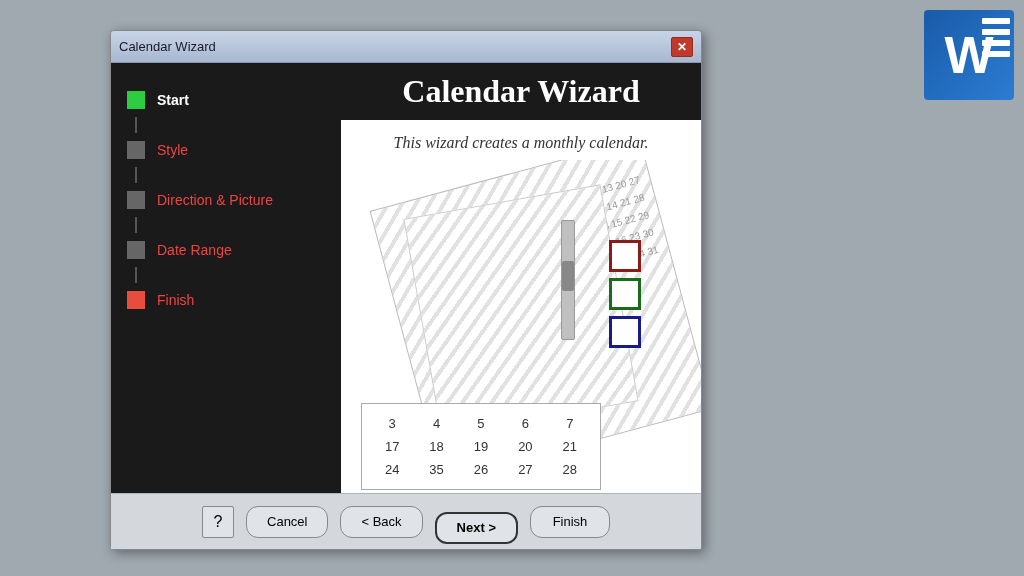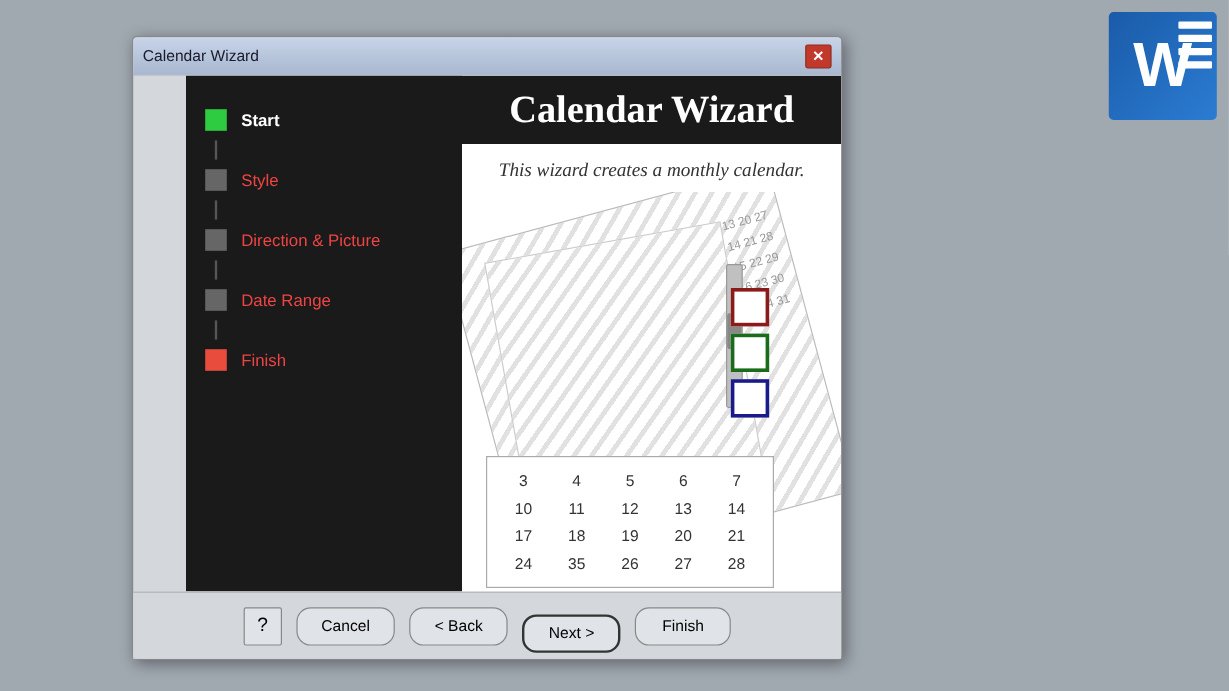--- a/index.html
+++ b/index.html
@@ -92,21 +92,20 @@
       color: white;
       font-size: 12px;
       font-weight: bold;
     }
 
     
     .dialog-body {
       flex: 1;
       display: flex;
       overflow: hidden;
-      padding-left: 44px;
     }
 
     
     .left-panel {
       width: 230px;
       background: #1a1a1a;
       display: flex;
       flex-direction: column;
       padding: 20px 0;
       flex-shrink: 0;
@@ -275,21 +274,21 @@
       border-radius: 12px;
       font-size: 13px;
       cursor: pointer;
       display: flex;
       align-items: center;
       justify-content: center;
       min-width: 80px;
     }
     .footer-btn.next-btn {
       border: 2px solid #333;
-      font-weight: normal;
+      font-weight: bold;
       margin-top: 12px;
     }
 
     .help-btn {
       width: 32px;
       height: 32px;
       background: #e0e4e8;
       border: 1px solid #888;
       border-radius: 2px;
       display: flex;
@@ -431,27 +430,20 @@
 
           <div class="fg-calendar">
             <table class="cal-table">
               <tbody id="cal-body">
               <tr>
                     <td>3</td>
                     <td>4</td>
                     <td>5</td>
                     <td>6</td>
                     <td>7</td>
-                  </tr>
-                  <tr>
-                    <td>10</td>
-                    <td>11</td>
-                    <td>12</td>
-                    <td>13</td>
-                    <td>14</td>
                   </tr>
                   <tr>
                     <td>17</td>
                     <td>18</td>
                     <td>19</td>
                     <td>20</td>
                     <td>21</td>
                   </tr>
                   <tr>
                     <td>24</td>

